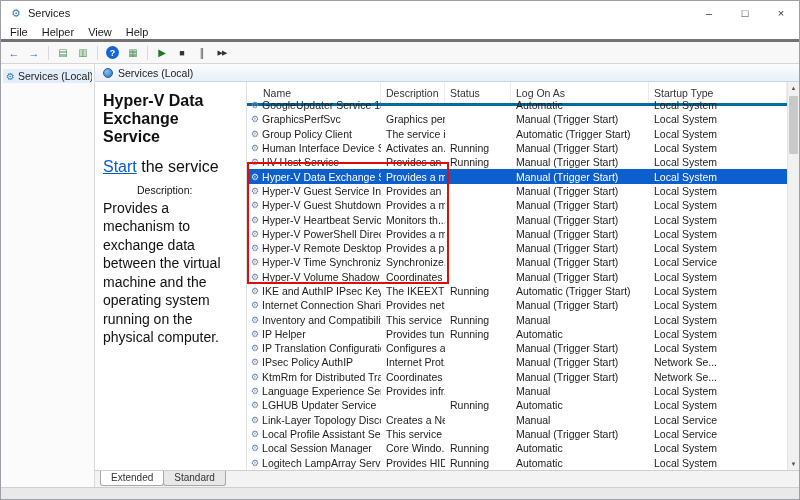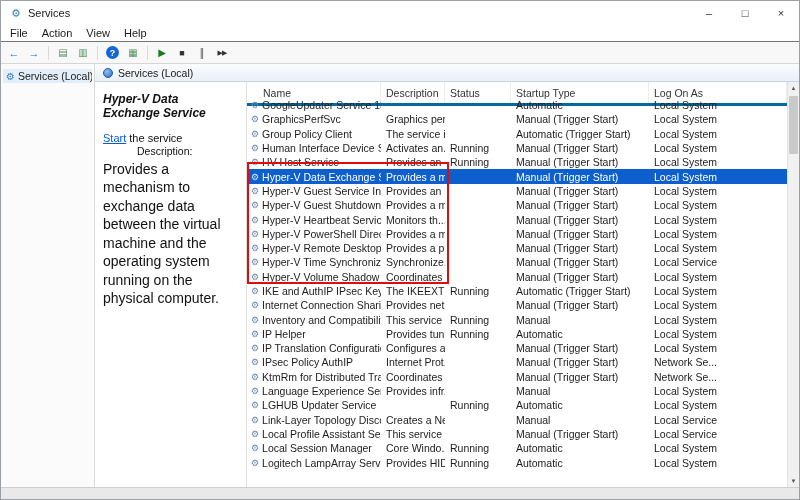--- a/index.html
+++ b/index.html
@@ -7,21 +7,21 @@
   .window { position:relative; width:800px; height:500px; background:#fff; border:1px solid #9aa0a6; display:flex; flex-direction:column; overflow:hidden; }
 
   
   .titlebar { height:24px; background:#fff; display:flex; align-items:center; flex:0 0 auto; }
   .titlebar .appicon { width:14px; text-align:center; margin:0 5px 0 8px; font-size:11px; color:#3a7fb5; }
   .titlebar .title { font-size:11px; color:#1a1a1a; }
   .titlebar .spacer { flex:1; }
   .wbtn { width:36px; height:24px; border:none; background:transparent; font-size:11px; color:#333; cursor:default; }
 
   
-  .menubar { height:17px; background:#fff; display:flex; align-items:center; padding-left:2px; border-bottom:1px solid #737373; flex:0 0 auto; }
+  .menubar { height:17px; background:#fff; display:flex; align-items:flex-end; padding-left:2px; border-bottom:3px solid #737373; flex:0 0 auto; }
   .menu-item { font-size:11px; color:#1a1a1a; padding:1px 7px; }
 
   
   .toolbar { height:22px; background:#f8f8f8; border-bottom:1px solid #d6d6d6; display:flex; align-items:center; padding-left:4px; gap:2px; flex:0 0 auto; }
   .tbtn { width:18px; height:18px; display:flex; align-items:center; justify-content:center; font-size:11px; color:#2a5f9e; }
   .tbtn.nav { color:#1b6ec2; font-weight:bold; }
   .tbtn.doc { color:#4b8f56; font-size:10px; }
   .tbtn.help { background:#1266d8; color:#fff; border-radius:50%; width:13px; height:13px; font-size:9px; font-weight:bold; margin:0 3px; }
   .tbtn.play { color:#1d7a1d; font-size:10px; }
   .tbtn.dark { color:#333; font-size:9px; }
@@ -36,22 +36,22 @@
 
   .mainpane { flex:1; display:flex; flex-direction:column; min-width:0; }
   .mainheader { height:18px; flex:0 0 auto; background:linear-gradient(#fbfcfe,#e9f0f8); border-bottom:1px solid #c8d4e2; display:flex; align-items:center; padding-left:8px; gap:5px; }
   .scope-icon { width:10px; height:10px; border-radius:50%; background:radial-gradient(circle at 35% 30%, #8fc0ef, #2a6fc0); border:1px solid #1d5aa0; }
   .mainheader .label { font-size:10.5px; color:#1a1a1a; }
 
   .mainbody { flex:1; display:flex; min-height:0; }
 
   
   .descpane { width:152px; flex:0 0 auto; background:#fff; border-right:1px solid #e0e0e0; padding:10px 8px 0 8px; overflow:hidden; }
-  .svc-title { font-size:12px; font-weight:bold; color:#111; margin-bottom:12px;font-style:italic; }
-  .svc-action { font-size:11px; color:#111; margin-bottom:1px; }
+  .svc-title { font-size:16px; font-weight:bold; color:#111; margin-bottom:12px; }
+  .svc-action { font-size:16px; color:#111; margin-bottom:8px; }
   .svc-action a { color:#0a5bd0; text-decoration:underline; cursor:pointer; }
   .svc-desc-label { font-size:10.5px; color:#111; margin-bottom:3px;margin-left:34px; }
   .svc-desc { font-size:14px; color:#111; line-height:1.32; }
 
   
   .tablearea { flex:1; position:relative; background:#fff; min-width:0; overflow:hidden; }
   .thead { height:24px; display:grid; grid-template-columns:134px 64px 66px 138px 1fr; margin-right:12px; border-bottom:3px solid #0369a1; }
   .th { font-size:10.5px; color:#333; padding-left:16px; display:flex; align-items:center; border-right:1px solid #ececec; white-space:nowrap; overflow:hidden; }
   .th:first-child { padding-left:16px; }
   .th + .th { padding-left:5px;text-align:center; }
@@ -90,21 +90,21 @@
     <span class="appicon">⚙</span>
     <span class="title">Services</span>
     <span class="spacer"></span>
     <button class="wbtn">–</button>
     <button class="wbtn">□</button>
     <button class="wbtn">×</button>
   </div>
 
   <div class="menubar">
     <span class="menu-item">File</span>
-    <span class="menu-item">Action</span>
+    <span class="menu-item">Helper</span>
     <span class="menu-item">View</span>
     <span class="menu-item">Help</span>
   </div>
 
   <div class="toolbar">
     <span class="tbtn nav">←</span>
     <span class="tbtn nav">→</span>
     <span class="tsep"></span>
     <span class="tbtn doc">▤</span>
     <span class="tbtn doc">▥</span>
@@ -141,22 +141,22 @@
           <div class="svc-action"><a>Start</a><span> the service</span></div>
           <div class="svc-desc-label">Description:</div>
           <div class="svc-desc">Provides a mechanism to exchange data between the virtual machine and the operating system running on the physical computer.</div>
         </div>
 
         <div class="tablearea">
           <div class="thead">
             <span class="th">Name</span>
             <span class="th">Description</span>
             <span class="th">Status</span>
+            <span class="th">Log On As</span>
             <span class="th">Startup Type</span>
-            <span class="th">Log On As</span>
           </div>
 
           <div class="rows">
               <div class="trow">
     <span class="cell name">
                   <span class="gear">⚙</span>
                   <span>GoogleUpdater Service 130...</span>
                 </span>
     <span class="cell"></span>
     <span class="cell"></span>
@@ -419,18 +419,22 @@
 
           <div class="vscroll">
             <div class="varrow up">▲</div>
             <div class="vthumb"></div>
             <div class="varrow down">▼</div>
           </div>
         </div>
 
       </div>
 
+      <div class="tabstrip">
+        <span class="tab active">Extended</span>
+        <span class="tab">Standard</span>
+      </div>
 
     </div>
   </div>
 
   <div class="statusbar"></div>
 </div>
 
 </body></html>

